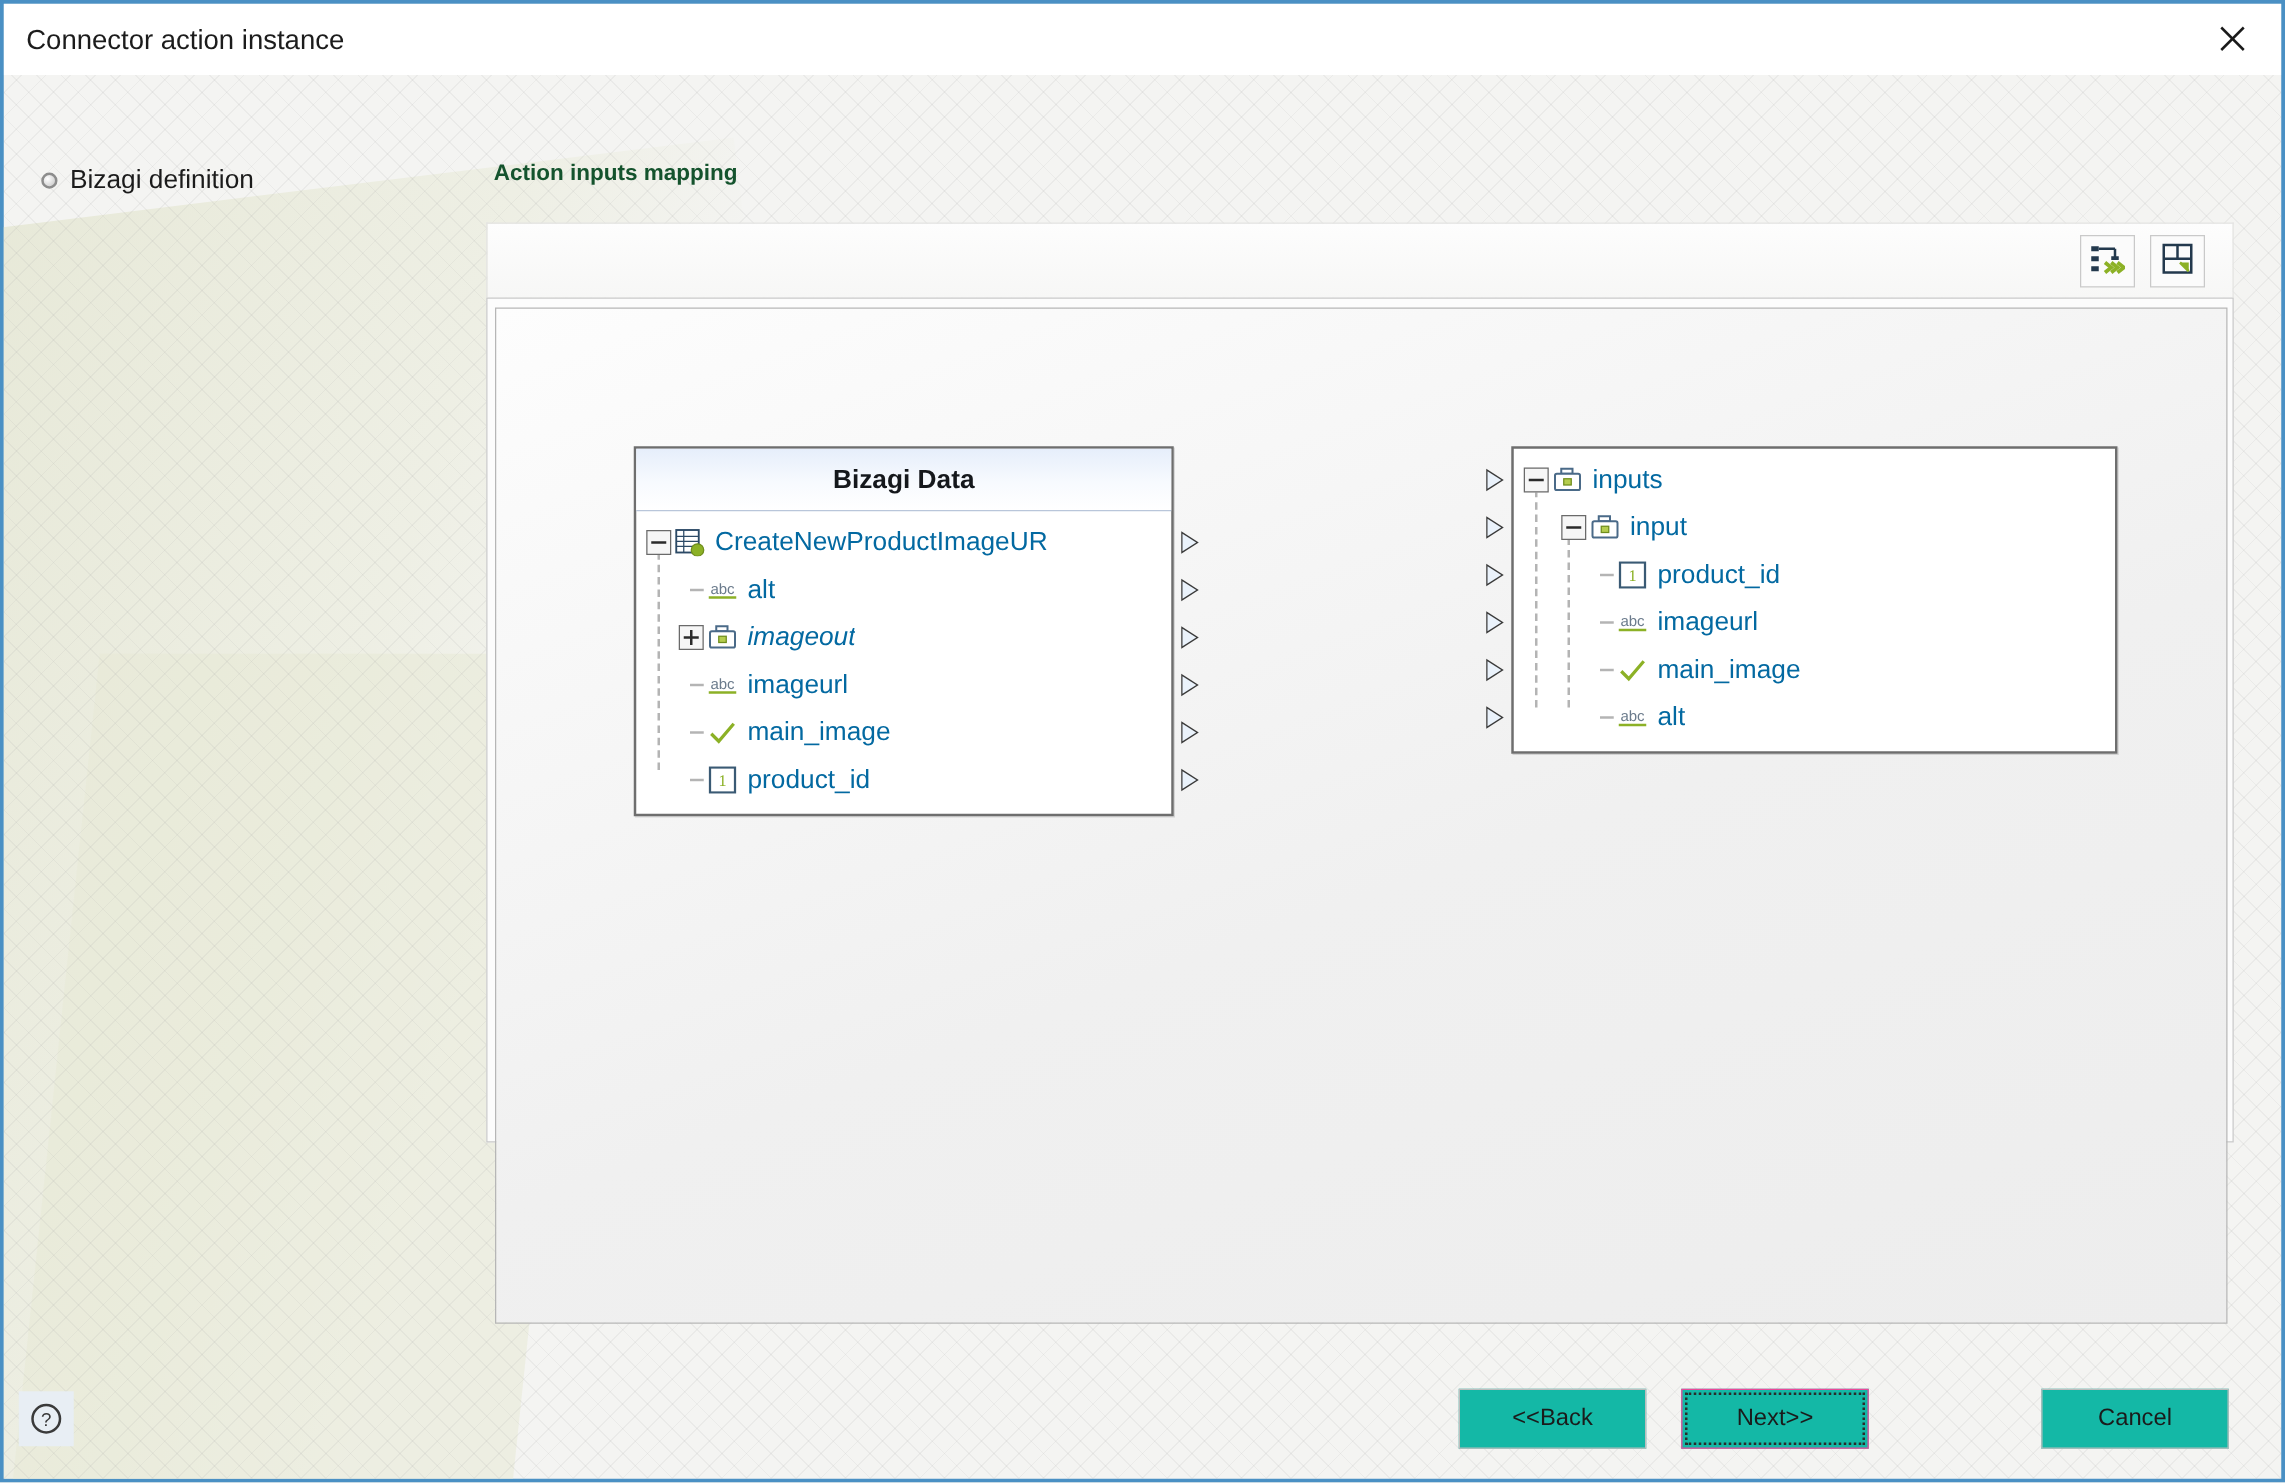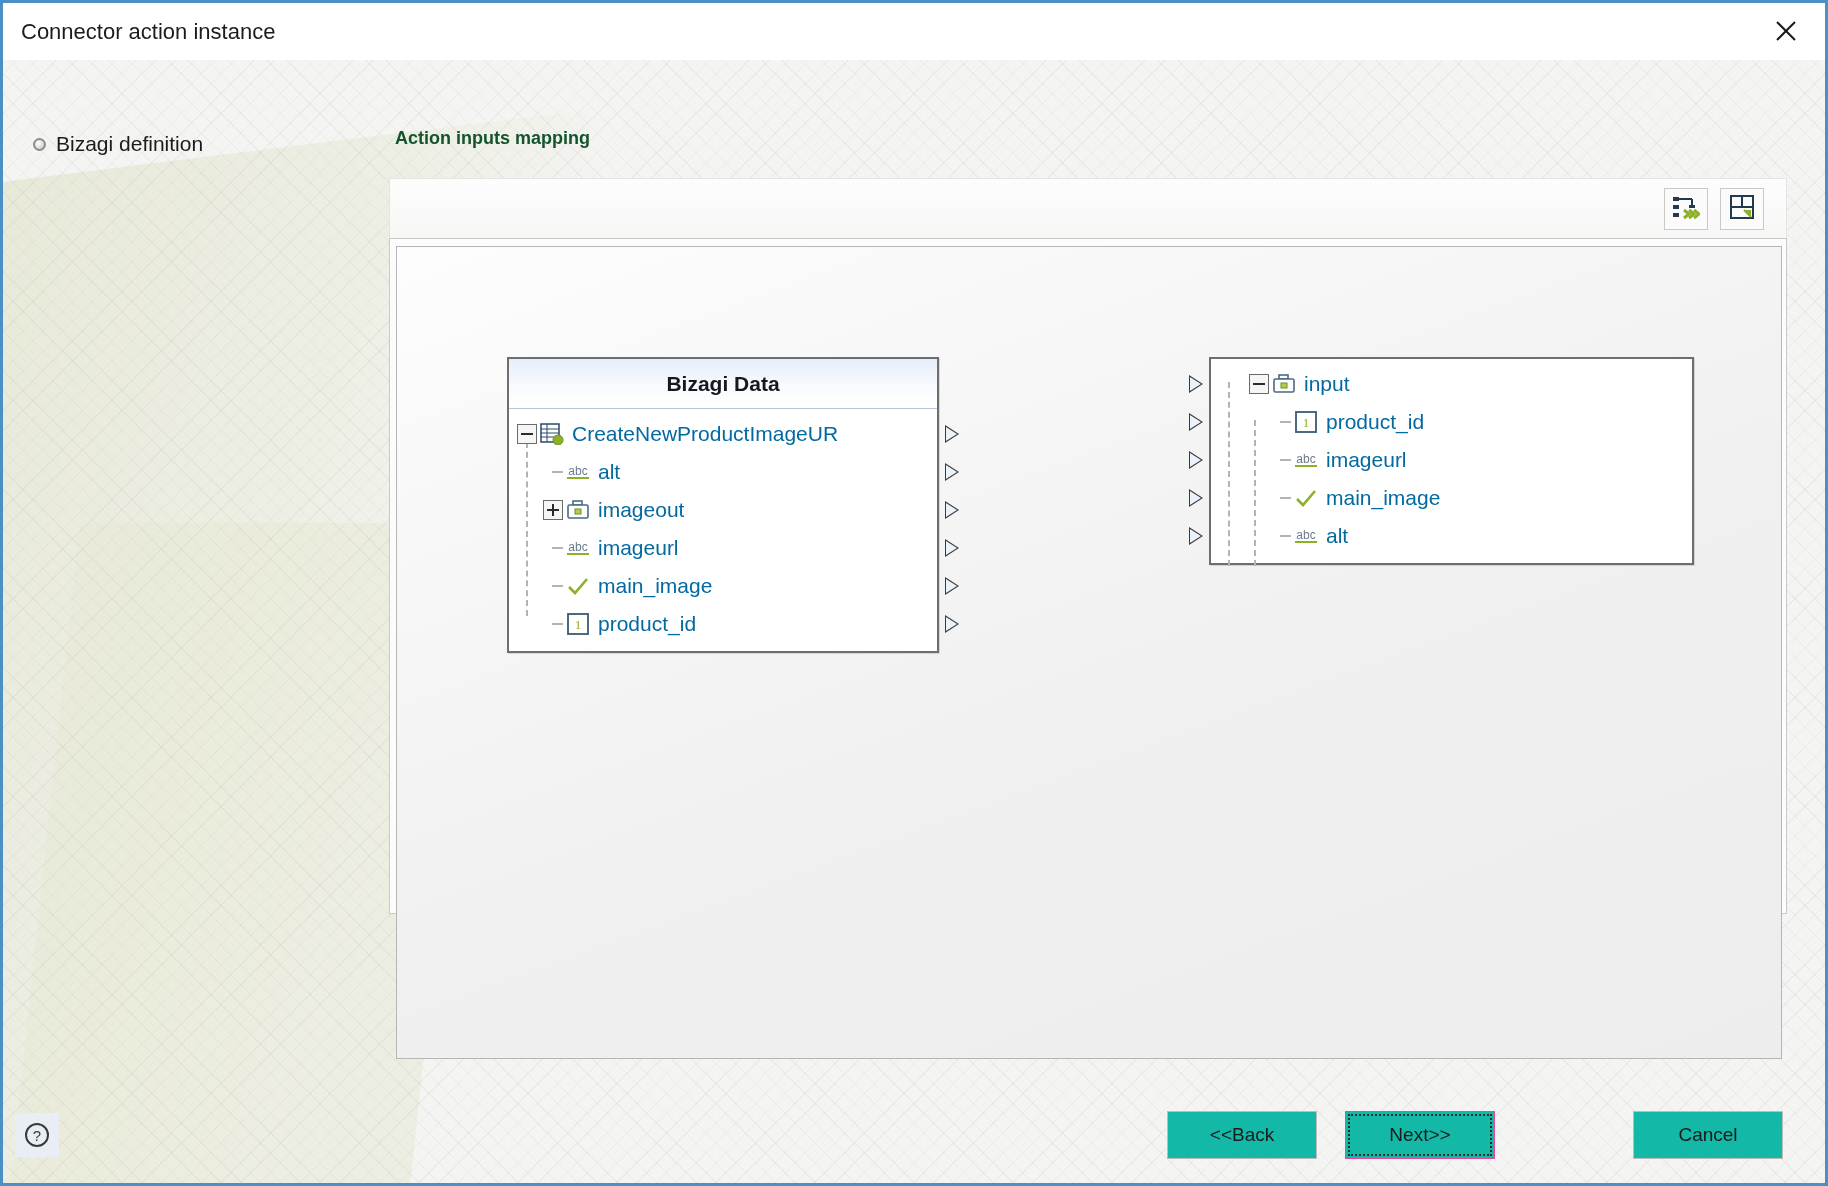--- a/index.html
+++ b/index.html
@@ -402,21 +402,21 @@
               <span class="elbow"></span>
               <span class="icon-slot">
                 <svg width="26" height="22" viewBox="0 0 26 22">
                   <text x="13" y="14" text-anchor="middle" font-size="12" fill="#6b7b8c" font-family="Liberation Sans, sans-serif">abc</text>
                   <line x1="2" y1="17" x2="24" y2="17" stroke="#8cb126" stroke-width="2"></line>
                 </svg>
               </span>
               <span class="row-label">alt</span>
               <span class="port left-port"></span>
             </div>
-            <div class="tree-row" style="padding-left: 34px;">
+            <div class="tree-row" style="padding-left: 34px; font-style: italic;">
               <span class="expander plus"></span>
               <span style="width: 2px;"></span>
               <span class="icon-slot">
                 <svg width="24" height="22" viewBox="0 0 24 22">
                   <rect x="7" y="2" width="9" height="4" fill="none" stroke="#4a6a88" stroke-width="1.6"></rect>
                   <rect x="2" y="6" width="20" height="13" rx="1.5" fill="#fff" stroke="#4a6a88" stroke-width="1.6"></rect>
                   <rect x="9" y="10" width="6" height="5" fill="#b5cd4e" stroke="#6f8d1c"></rect>
                 </svg>
               </span>
               <span class="row-label">imageout</span>
@@ -454,20 +454,33 @@
               <span class="row-label">product_id</span>
               <span class="port left-port"></span>
             </div>
           </div>
       </div>
 
       <div class="panel" id="panel-right">
         <div class="panel-body" id="right-body">
             <div class="guide" style="left: 17px; top: 23px; height: 184px;"></div>
             <div class="guide" style="left: 43px; top: 61px; height: 146px;"></div>
+            <div class="tree-row" style="padding-left: 8px;">
+              <span class="expander"></span>
+              <span style="width: 2px;"></span>
+              <span class="icon-slot">
+                <svg width="24" height="22" viewBox="0 0 24 22">
+                  <rect x="7" y="2" width="9" height="4" fill="none" stroke="#4a6a88" stroke-width="1.6"></rect>
+                  <rect x="2" y="6" width="20" height="13" rx="1.5" fill="#fff" stroke="#4a6a88" stroke-width="1.6"></rect>
+                  <rect x="9" y="10" width="6" height="5" fill="#b5cd4e" stroke="#6f8d1c"></rect>
+                </svg>
+              </span>
+              <span class="row-label">inputs</span>
+              <span class="port right-port"></span>
+            </div>
             <div class="tree-row" style="padding-left: 38px;">
               <span class="expander"></span>
               <span style="width: 2px;"></span>
               <span class="icon-slot">
                 <svg width="24" height="22" viewBox="0 0 24 22">
                   <rect x="7" y="2" width="9" height="4" fill="none" stroke="#4a6a88" stroke-width="1.6"></rect>
                   <rect x="2" y="6" width="20" height="13" rx="1.5" fill="#fff" stroke="#4a6a88" stroke-width="1.6"></rect>
                   <rect x="9" y="10" width="6" height="5" fill="#b5cd4e" stroke="#6f8d1c"></rect>
                 </svg>
               </span>

